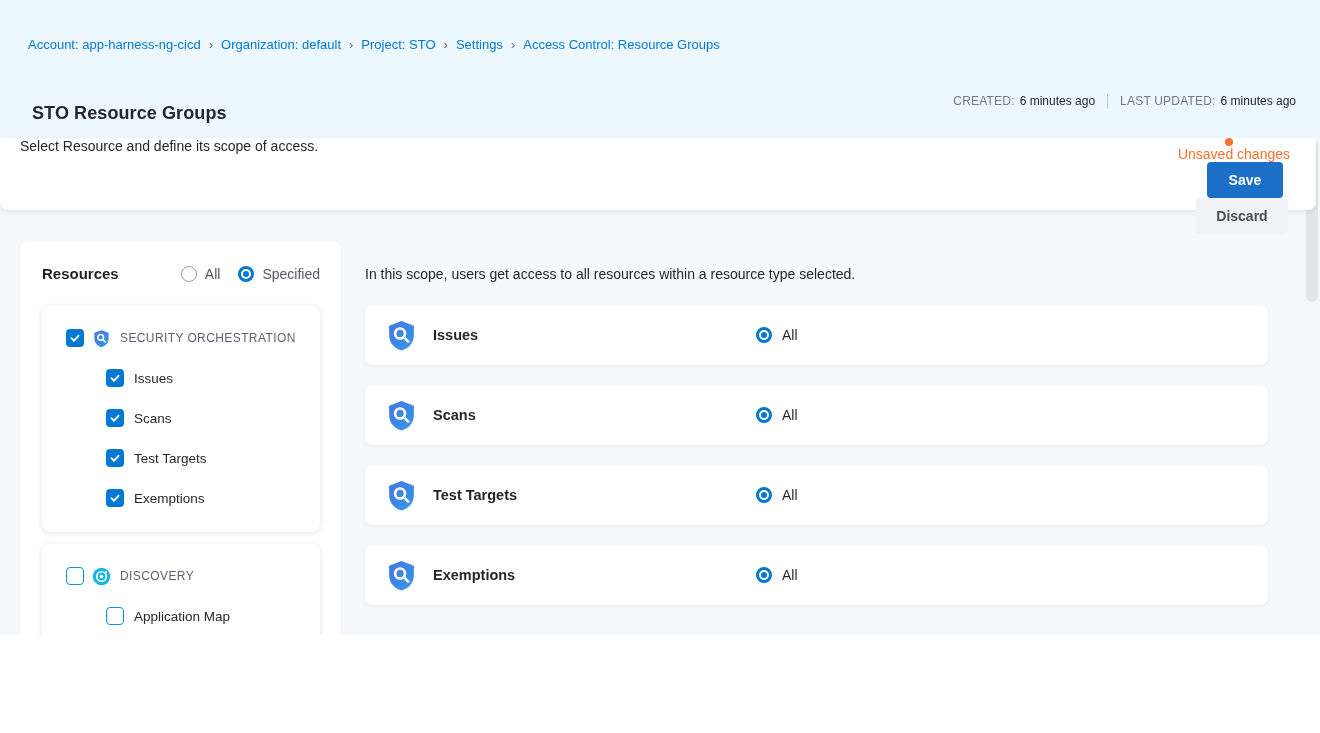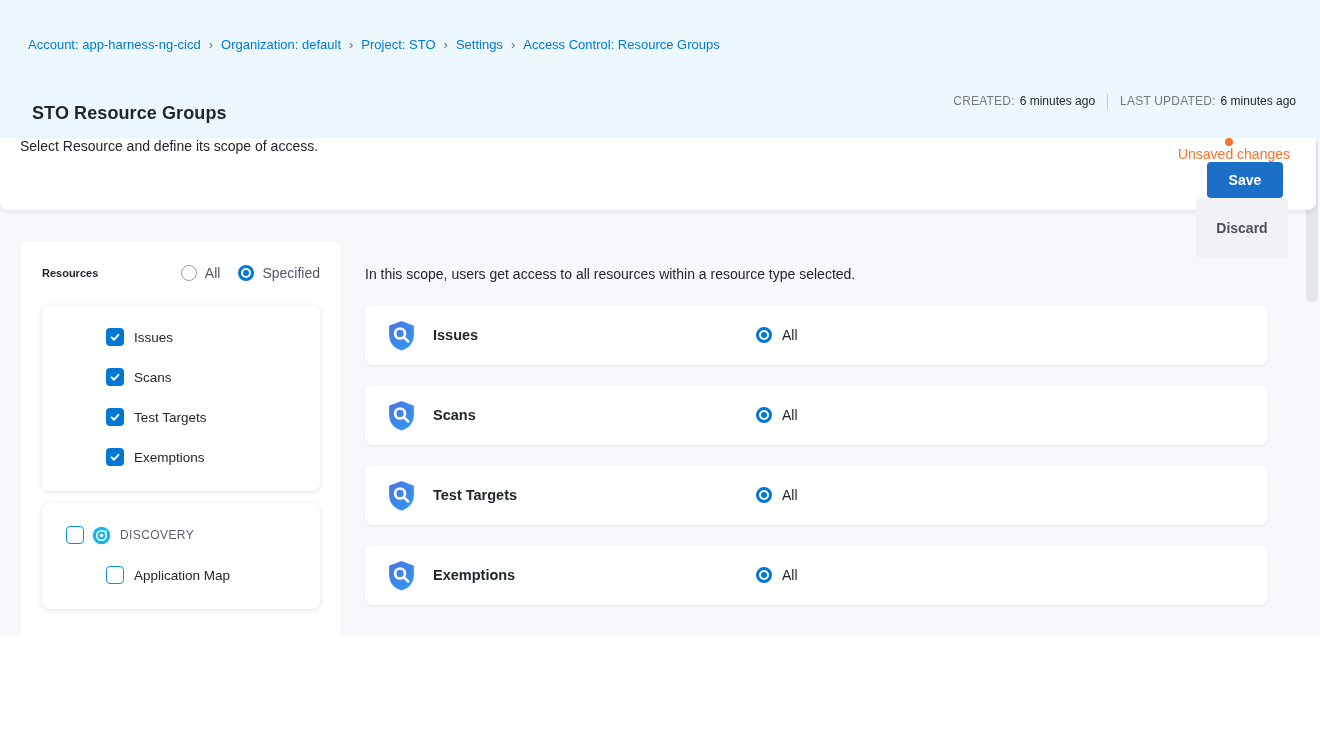--- a/index.html
+++ b/index.html
@@ -32,39 +32,39 @@
   .toolbar{height:72px;background:#fff;margin-right:4px;border-radius:0 0 8px 8px;
     box-shadow:0 2px 5px rgba(40,41,61,.10);display:flex;align-items:flex-start;
     padding:0 26px 0 20px;position:relative;z-index:2;}
   .toolbar-text{font-size:14px;color:var(--ink);}
   .toolbar-right{margin-left:auto;display:flex;align-items:center;flex-direction:column;}
   .unsaved-dot{width:8px;height:8px;border-radius:50%;background:var(--orange);margin-right:10px;}
   .unsaved-text{color:var(--orange);font-size:14px;}
   .btn{border:none;border-radius:4px;font-size:14px;font-weight:600;cursor:pointer;
     font-family:inherit;padding:10px 22px;line-height:16px;}
   .btn-save{background:var(--save-blue);color:#fff;margin-left:22px;}
-  .btn-discard{background:#f1f2f7;color:#4d4f5c;margin-left:16px;padding:22px 20px;}
+  .btn-discard{background:#f1f2f7;color:#4d4f5c;margin-left:16px;padding:10px 20px;}
 
   
   .content{padding:23px 0 0 20px;}
   .scope-card{background:#fff;border-radius:8px;height:85px;margin-right:27px;
     box-shadow:0 1px 3px rgba(40,41,61,.07);display:flex;align-items:center;padding:0 22px;}
   .scope-label{font-size:15px;font-weight:700;color:#1d2025;margin-right:18px;}
   .scope-select{display:flex;align-items:center;gap:14px;border:1px solid #d9dae6;border-radius:5px;
     background:#fff;padding:9px 13px;font-size:13px;font-weight:500;color:var(--ink);cursor:pointer;min-width:130px;}
   .chev{width:7px;height:7px;border-right:1.6px solid #6b6d85;border-bottom:1.6px solid #6b6d85;
     transform:rotate(45deg);margin-top:-4px;margin-left:auto;}
 
   .body-row{display:flex;margin-top:8px;align-items:flex-start;}
 
   
   .res-panel{width:321px;background:#fff;border-radius:8px;box-shadow:0 1px 3px rgba(40,41,61,.07);
     padding:24px 21px 24px 22px;height:420px;flex:none;}
   .res-head{display:flex;align-items:center;gap:18px;}
-  .res-title{font-size:11px;font-weight:700;color:#1d2025;flex:1;}
+  .res-title{font-size:15px;font-weight:700;color:#1d2025;flex:1;}
   .radio-row{display:flex;align-items:center;gap:8px;cursor:pointer;}
   .radio-label{font-size:14px;color:#55576a;}
   .radio-off{width:16px;height:16px;border-radius:50%;border:1.5px solid #9a9caf;background:#fff;flex:none;}
   .radio-on{width:16px;height:16px;border-radius:50%;border:3px solid var(--blue);background:#fff;
     position:relative;flex:none;}
   .radio-on::after{content:"";position:absolute;inset:2px;border-radius:50%;background:var(--blue);}
 
   .tree-card{background:#fff;border-radius:8px;box-shadow:0 1px 5px rgba(96,97,112,.18);
     padding:22px 12px 24px 24px;margin-top:24px;}
   .tree-card + .tree-card{margin-top:12px;}
@@ -158,20 +158,35 @@
             <span class="radio-off"></span>
             <span class="radio-label">All</span>
           </label>
           <label class="radio-row">
             <span class="radio-on"></span>
             <span class="radio-label">Specified</span>
           </label>
         </div>
 
         <div class="tree-card">
+          <div class="tree-row">
+            <span class="cb checked">
+              <svg viewBox="0 0 14 14">
+                  <polyline points="3,7.4 5.9,10.2 11,4.4" fill="none" stroke="#fff" stroke-width="2.2" stroke-linecap="round" stroke-linejoin="round"></polyline>
+                </svg>
+            </span>
+            <span class="tree-icon">
+              <svg viewBox="0 0 32 32">
+                <path d="M16 2 L28 6.5 V15.5 C28 22.8 23.2 28.4 16 30.6 C8.8 28.4 4 22.8 4 15.5 V6.5 Z" fill="url(#shieldGrad)"></path>
+                <circle cx="14.6" cy="14" r="4.8" fill="none" stroke="#fff" stroke-width="2.6"></circle>
+                <line x1="18.2" y1="17.6" x2="22.4" y2="21.8" stroke="#fff" stroke-width="2.6" stroke-linecap="round"></line>
+              </svg>
+            </span>
+            <span class="group-label">SECURITY ORCHESTRATION</span>
+          </div>
           <div class="tree-row tree-child">
             <span class="cb checked">
               <svg viewBox="0 0 14 14">
                   <polyline points="3,7.4 5.9,10.2 11,4.4" fill="none" stroke="#fff" stroke-width="2.2" stroke-linecap="round" stroke-linejoin="round"></polyline>
                 </svg>
             </span>
             <span class="child-label">Issues</span>
           </div>
           <div class="tree-row tree-child">
             <span class="cb checked">

